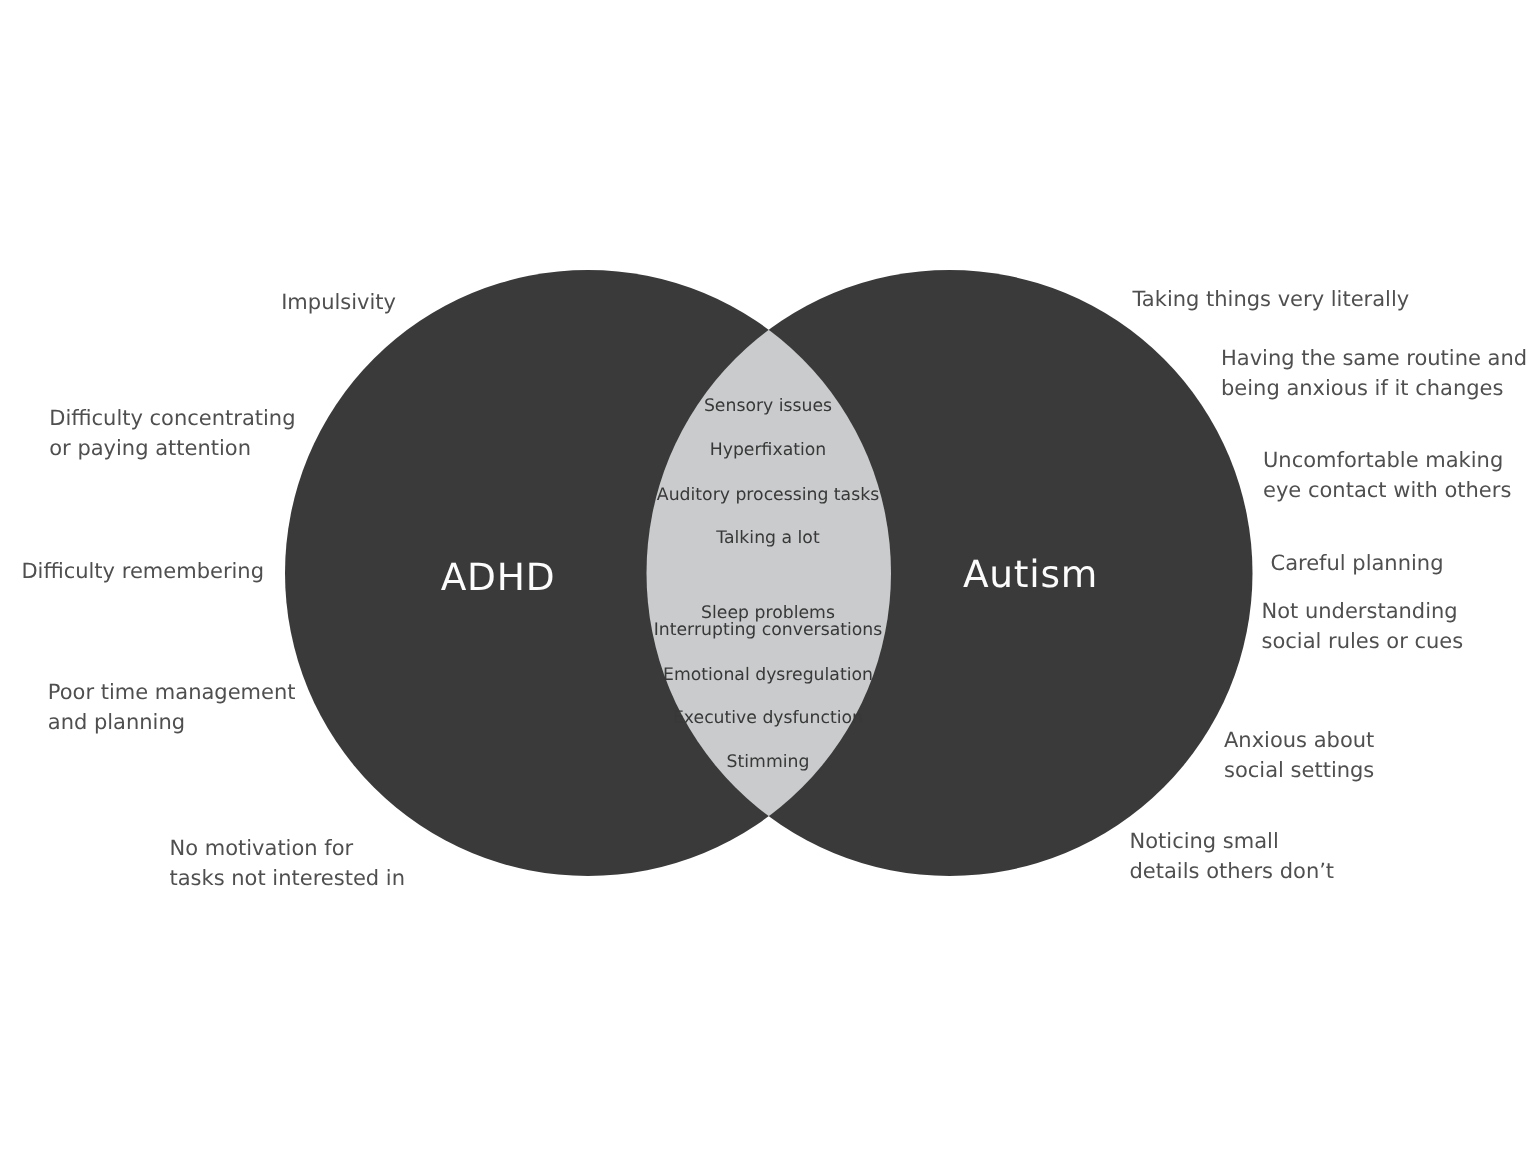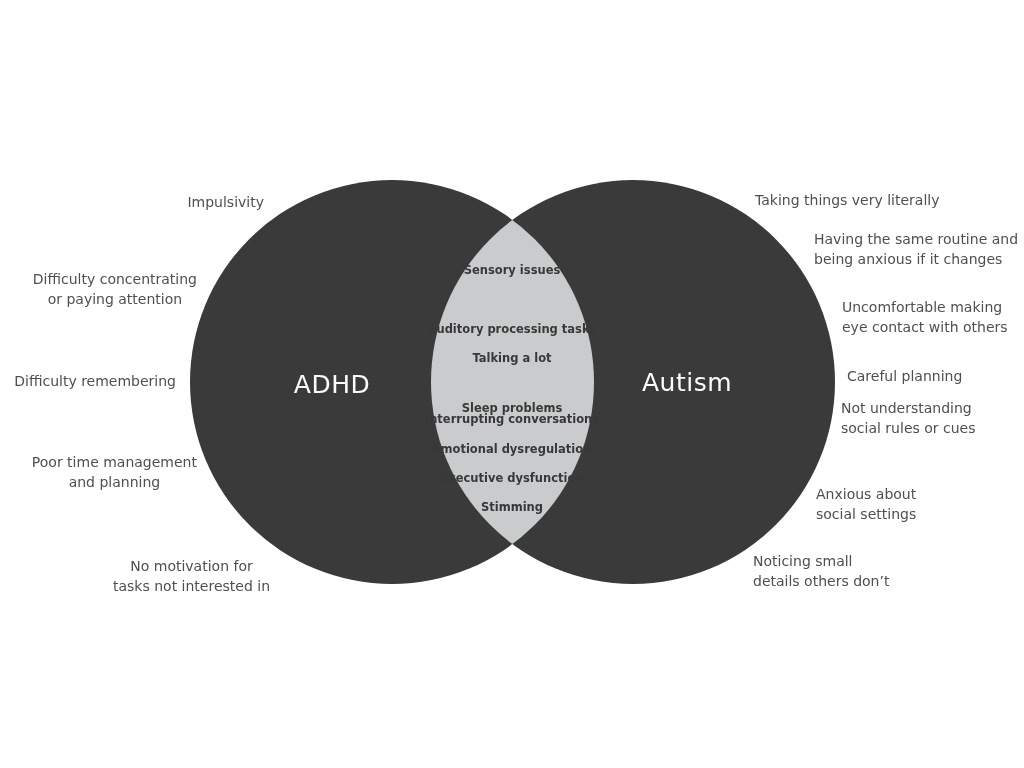--- a/index.html
+++ b/index.html
@@ -42,46 +42,47 @@
     line-height: 32px;
   }
   .circle-label.adhd   { left: 232px; top: 369px; }
   .circle-label.autism { left: 587px; top: 367px; }
   .ov {
     position: absolute;
     left: 411px;
     width: 202px;
     text-align: center;
     font-size: 11.5px;
-    font-weight: 700;
+    font-weight: 400;
     line-height: 16px;
     color: var(--overlap_text, #383838);
   }
   .lbl {
     position: absolute;
     font-size: 14px;
     line-height: 19.5px;
     color: var(--label_text, #4f4f4f);
     white-space: pre-line;
   }
-  .lbl.align-right { text-align: center; }
+  .lbl.align-right { text-align: left; }
 </style>
 </head>
 <body>
 
 <div class="canvas">
 
   <div class="circle left"></div>
   <div class="circle right"></div>
   <div class="lens"></div>
 
   <div class="circle-label adhd">ADHD</div>
   <div class="circle-label autism">Autism</div>
 
   <div class="ov" style="top:262px">Sensory issues</div>
+  <div class="ov" style="top:291px">Hyperfixation</div>
   <div class="ov" style="top:321px">Auditory processing tasks</div>
   <div class="ov" style="top:350px">Talking a lot</div>
   <div class="ov" style="top:400px">Sleep problems</div>
   <div class="ov" style="top:411px">Interrupting conversations</div>
   <div class="ov" style="top:441px">Emotional dysregulation</div>
   <div class="ov" style="top:470px">Executive dysfunction</div>
   <div class="ov" style="top:499px">Stimming</div>
 
   <div class="lbl align-right" style="top:193px; right:760px">Impulsivity</div>
   <div class="lbl align-right" style="top:270px; right:827px">Difficulty concentrating

